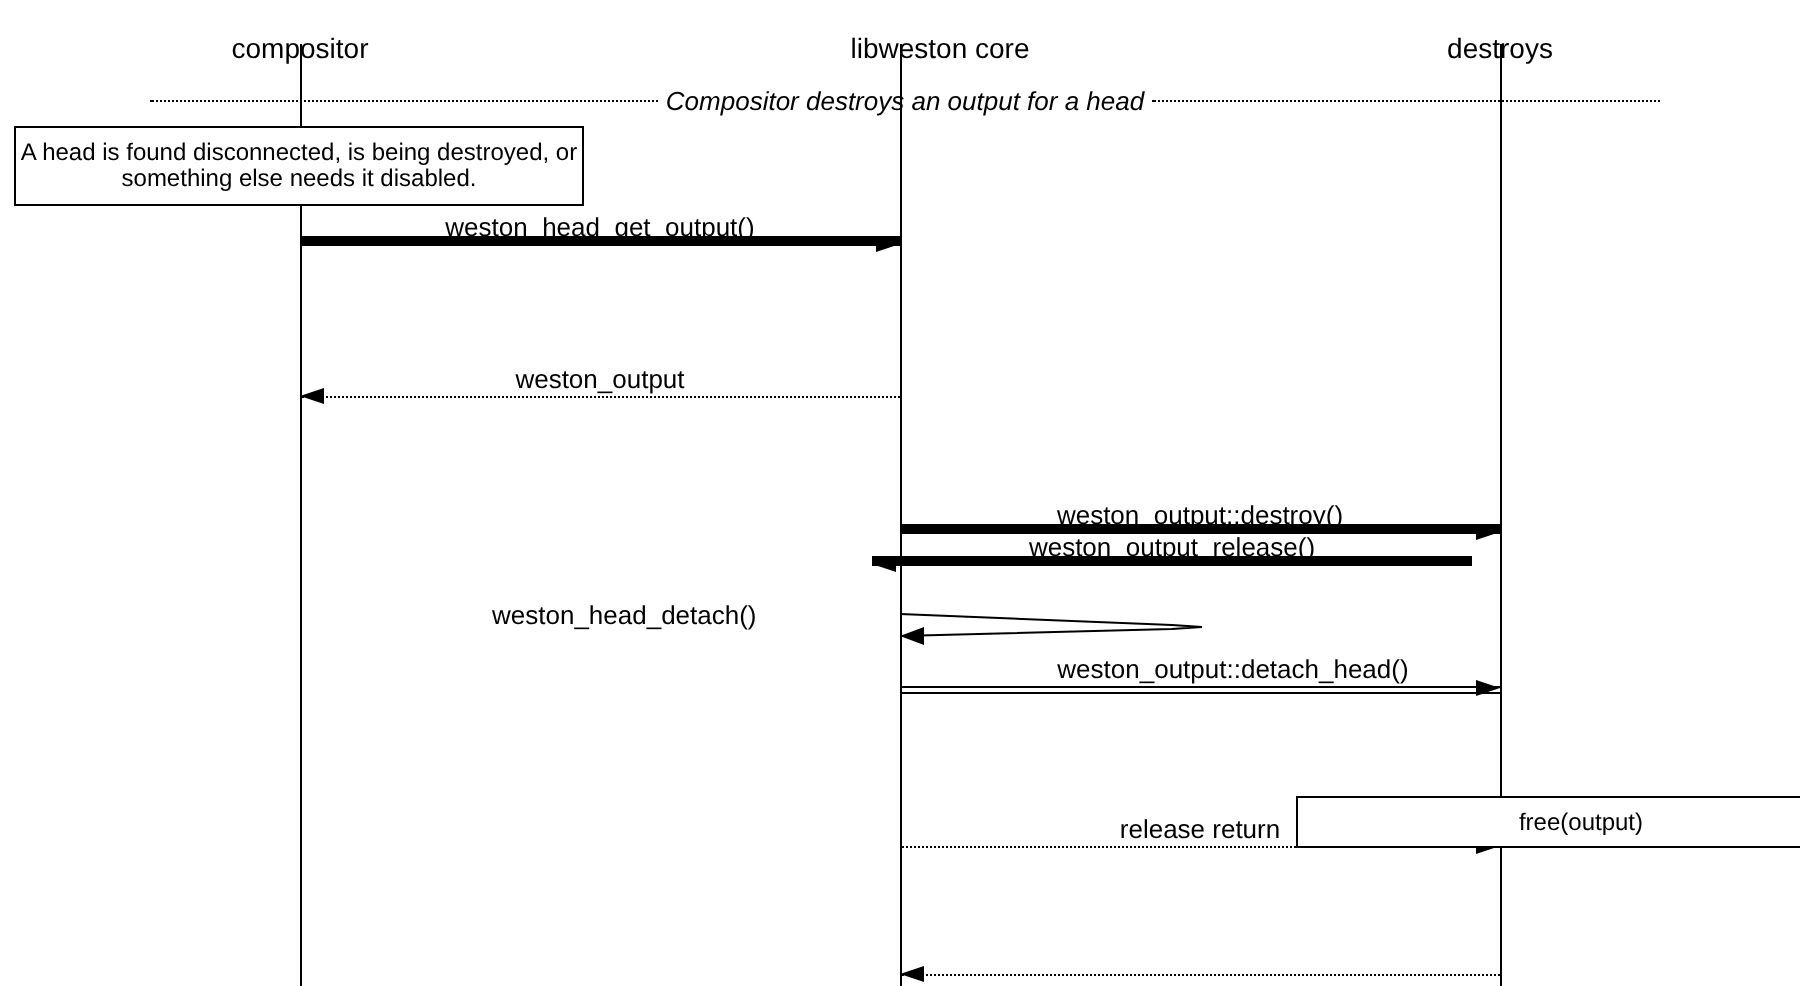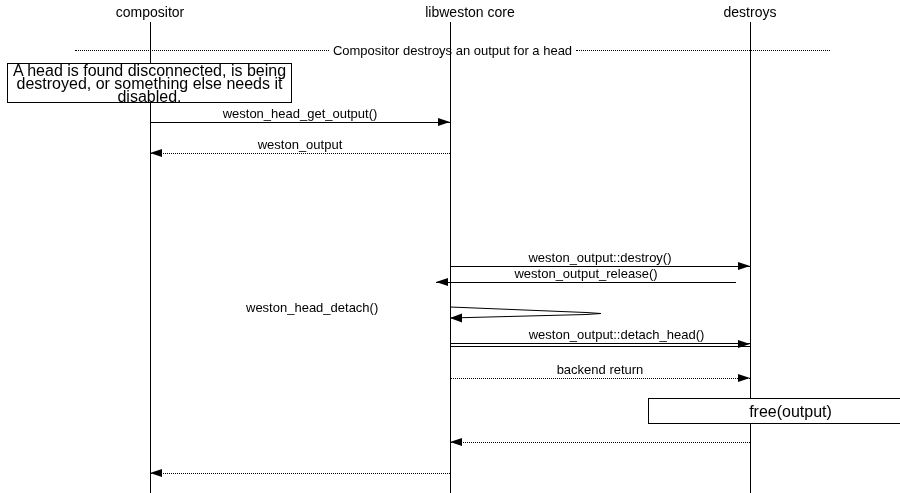--- a/index.html
+++ b/index.html
@@ -1,39 +1,39 @@
 <!DOCTYPE html>
 <html><head>
 <meta charset="utf-8">
 <style>
   html,body{margin:0;padding:0;background:#fff;}
   .diagram{
     position:relative;width:900px;height:493px;background:#fff;
     font-family:"Liberation Sans",sans-serif;color:#000;overflow:hidden;
   }
   .actor{
-    position:absolute;top:4px;transform:translateX(-50%);
+    position:absolute;top:16px;transform:translateX(-50%);
     font-size:14px;white-space:nowrap;
   }
   .lifeline{position:absolute;top:22px;bottom:0;width:1px;background:#000;}
   .divider{
     position:absolute;top:43px;left:75px;width:755px;height:15px;
-    display:flex;align-items:center;font-size:13px;
+    display:flex;align-items:center;font-size:13px;font-style:italic;
   }
   .divider .dots{flex:1;height:0;border-top:1px dotted #000;}
   .divider .txt{padding:0 4px;white-space:nowrap;}
   .note{
     position:absolute;box-sizing:border-box;border:1px solid #000;background:#fff;
     display:flex;align-items:center;justify-content:center;text-align:center;
-    font-size:16px;line-height:13px;
+    font-size:12px;line-height:13px;
   }
   .msg{position:absolute;height:17px;box-sizing:border-box;}
   .msg .lbl{height:16px;line-height:16px;font-size:13px;text-align:center;white-space:nowrap;}
-  .msg.solid{border-bottom:1px solid #000000;}
-  .msg.dotted{border-bottom:1px dotted #000;}
+  .msg.solid{border-bottom:5px solid #000000;}
+  .msg.dotted{border-bottom:1px dotted #000;margin-top:45px;}
   .msg.double{border-bottom:none;}
   .dline{
     position:absolute;left:0;right:0;top:16px;height:2px;
     border-top:1px solid #000;border-bottom:1px solid #000;
   }
   .arrow-r{
     position:absolute;right:0;top:12px;width:0;height:0;
     border-top:4.5px solid transparent;border-bottom:4.5px solid transparent;
     border-left:12px solid #000;
   }
@@ -100,21 +100,21 @@
     <polygon points="0,16 12,11.5 12,20.5" fill="#000"></polygon>
   </svg>
 
   <div class="msg double" style="left:450px;top:327px;width:300px;padding-left:33px;">
     <div class="lbl">weston_output::detach_head()</div>
     <div class="dline"></div>
     <div class="arrow-r dbl"></div>
   </div>
 
   <div class="msg dotted" style="left:450px;top:362px;width:300px;">
-    <div class="lbl">backend return</div>
+    <div class="lbl">release return</div>
     <div class="arrow-r"></div>
   </div>
 
   <div class="note" style="left:608px;top:398px;width:285px;height:26px;margin-left:40px;">
     <span>free(output)</span>
   </div>
 
   <div class="msg dotted" style="left:450px;top:426px;width:300px;">
     <div class="lbl"></div>
     <div class="arrow-l"></div>

